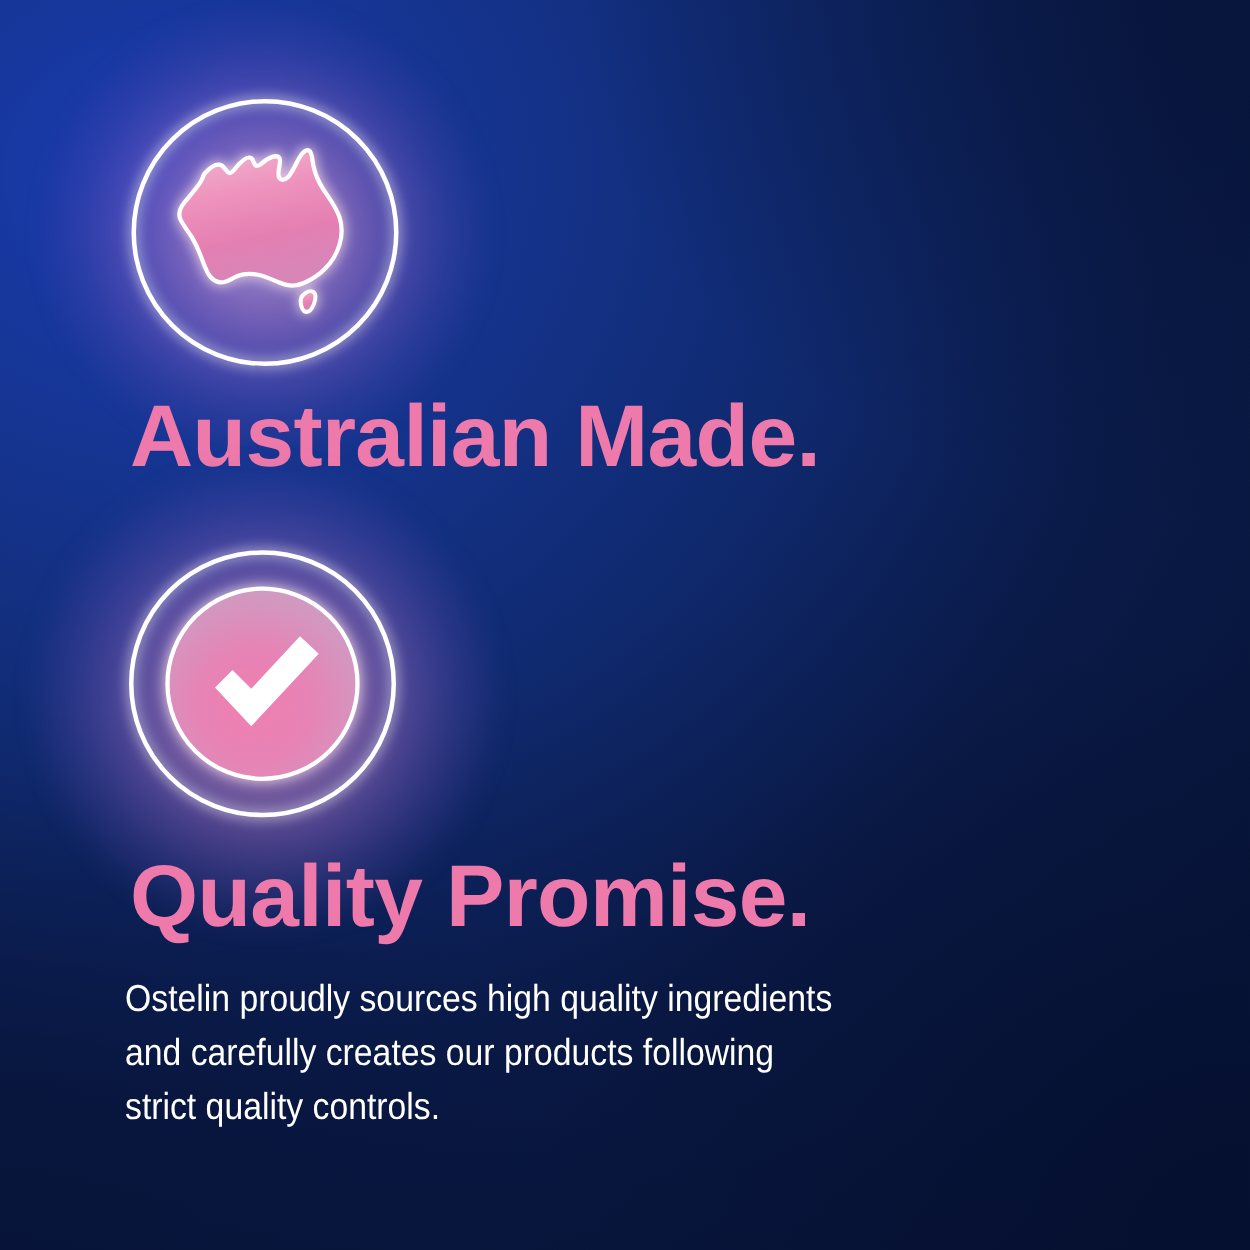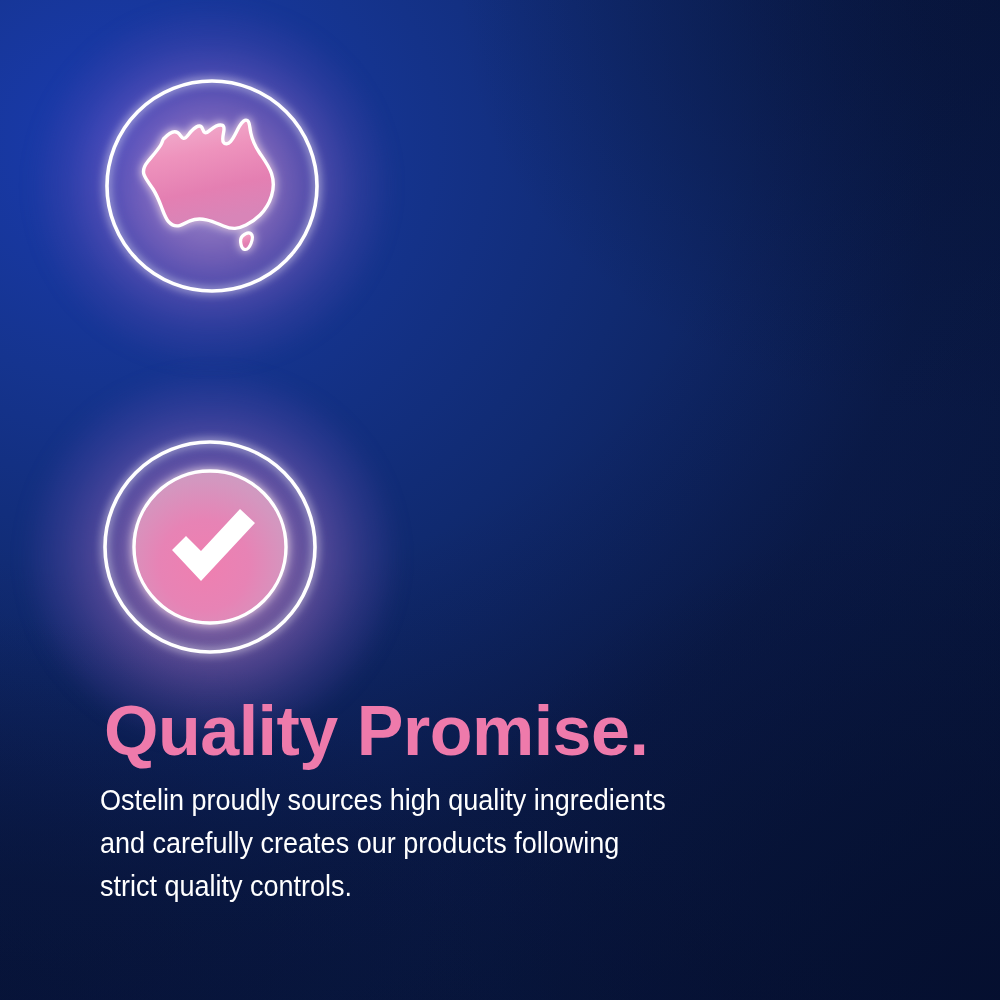--- a/index.html
+++ b/index.html
@@ -89,21 +89,21 @@
     position: absolute;
     color: #ee7aab;
     font-weight: bold;
     font-size: 70px;
     letter-spacing: -0.5px;
     line-height: 1;
     white-space: nowrap;
     font-family: "Liberation Sans", sans-serif;
   }
   .heading-made    { left: 104px; top: 314px; }
-  .heading-quality { left: 104px; top: 696px; }
+  .heading-quality { left: 104px; top: 682px; }
 
   .body-copy {
     position: absolute;
     left: 100px;
     top: 778px;
     width: 760px;
     color: #ffffff;
     font-size: 30px;
     line-height: 43px;
     font-family: "Liberation Sans Narrow", "Liberation Sans", sans-serif;
@@ -181,20 +181,21 @@
         <path d="M140.5 160.0
                  C 143.5 157.2, 147.0 156.0, 149.0 157.8
                  C 151.0 159.6, 150.6 163.5, 149.0 167.5
                  C 147.5 171.2, 145.0 174.0, 142.5 173.4
                  C 140.2 172.9, 139.0 169.5, 138.6 166.0
                  C 138.3 163.2, 138.8 161.6, 140.5 160.0 Z" fill="url(#ausFill)" stroke="#ffffff" stroke-width="3.2" stroke-linejoin="round"></path>
       </g>
     </svg>
   </div>
 
+  <div class="heading heading-made">Australian Made.</div>
 
   <div class="halo halo-quality"></div>
 
   <div class="icon-wrap icon-check">
     <svg viewBox="0 0 220 220" xmlns="http://www.w3.org/2000/svg">
       <defs>
         <radialGradient id="discFill" cx="0.46" cy="0.62" r="0.78">
           <stop offset="0%" stop-color="#ef7fb0"></stop>
           <stop offset="38%" stop-color="#e783b5"></stop>
           <stop offset="70%" stop-color="#d496bf"></stop>

